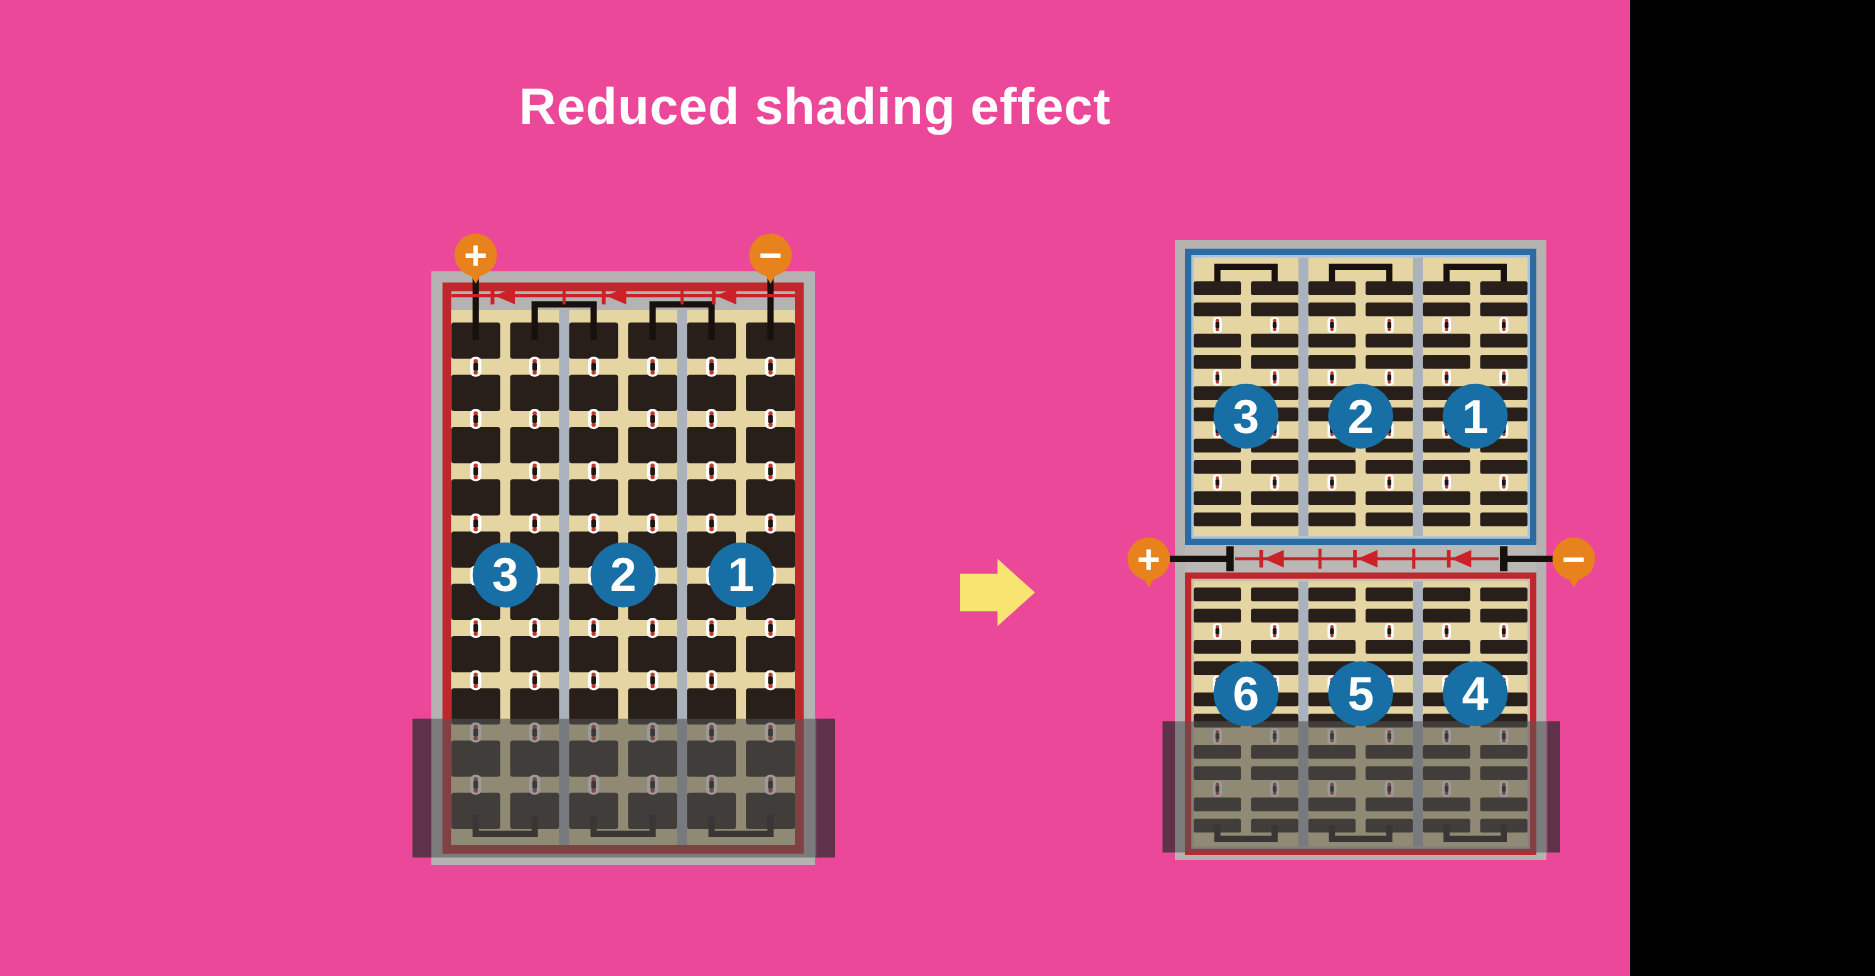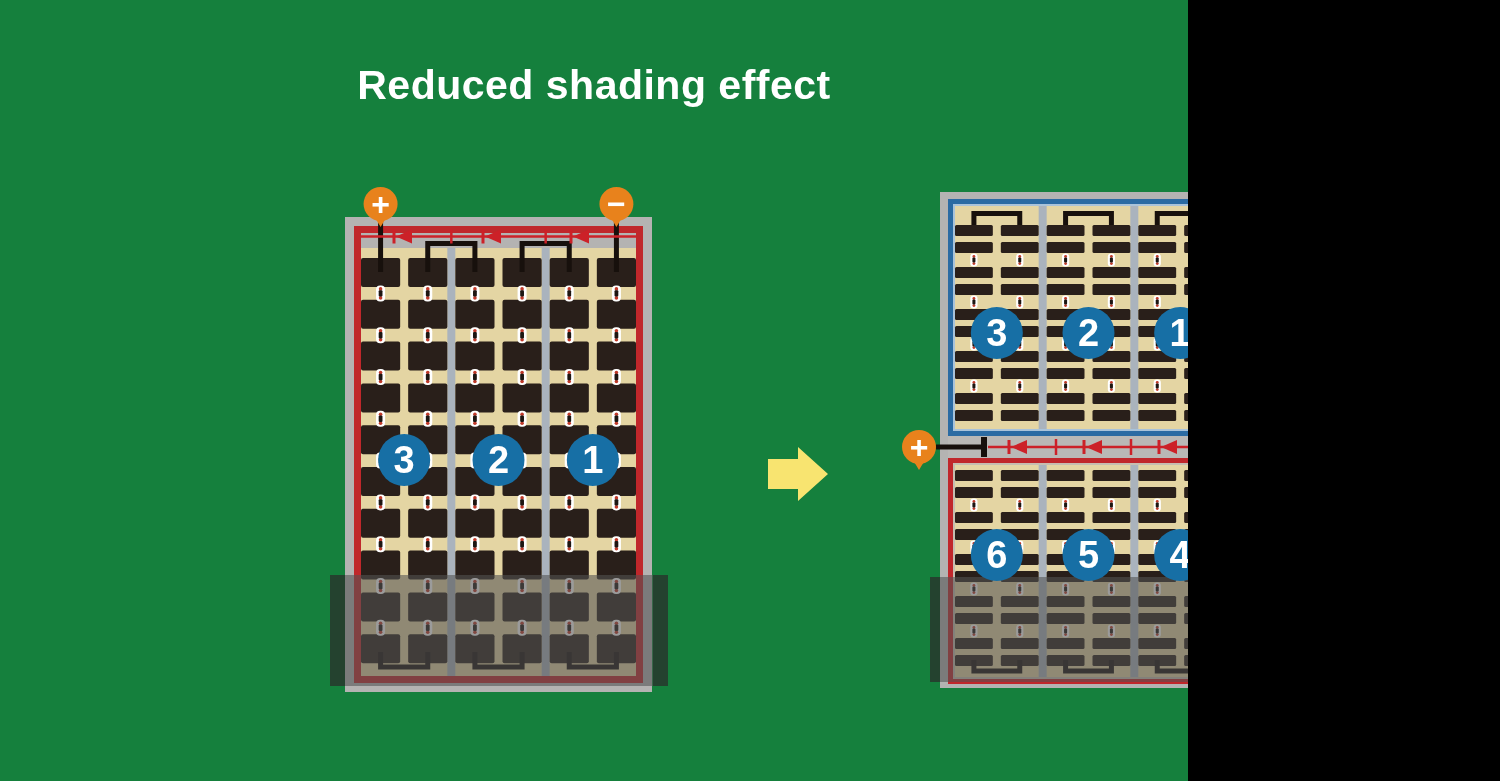--- a/index.html
+++ b/index.html
@@ -1,16 +1,16 @@
 <!DOCTYPE html>
 <html><head>
 <meta charset="utf-8">
 <style>
   html,body{margin:0;padding:0;background:#000;}
-  .stage{position:relative;width:1188px;height:781px;background:#15803d;overflow:hidden;
+  .stage{position:relative;width:1304px;height:781px;background:#ec4899;overflow:hidden;
          font-family:"Liberation Sans","DejaVu Sans",sans-serif;}
   .title{position:absolute;top:62px;left:0;width:100%;margin:0;text-align:center;
          color:#fff;font-size:41px;font-weight:700;letter-spacing:0.5px;}
   svg{position:absolute;top:0;left:0;}
   svg text{font-family:"Liberation Sans","DejaVu Sans",sans-serif;}
 </style>
 </head>
 <body>
 
 <div class="stage">

